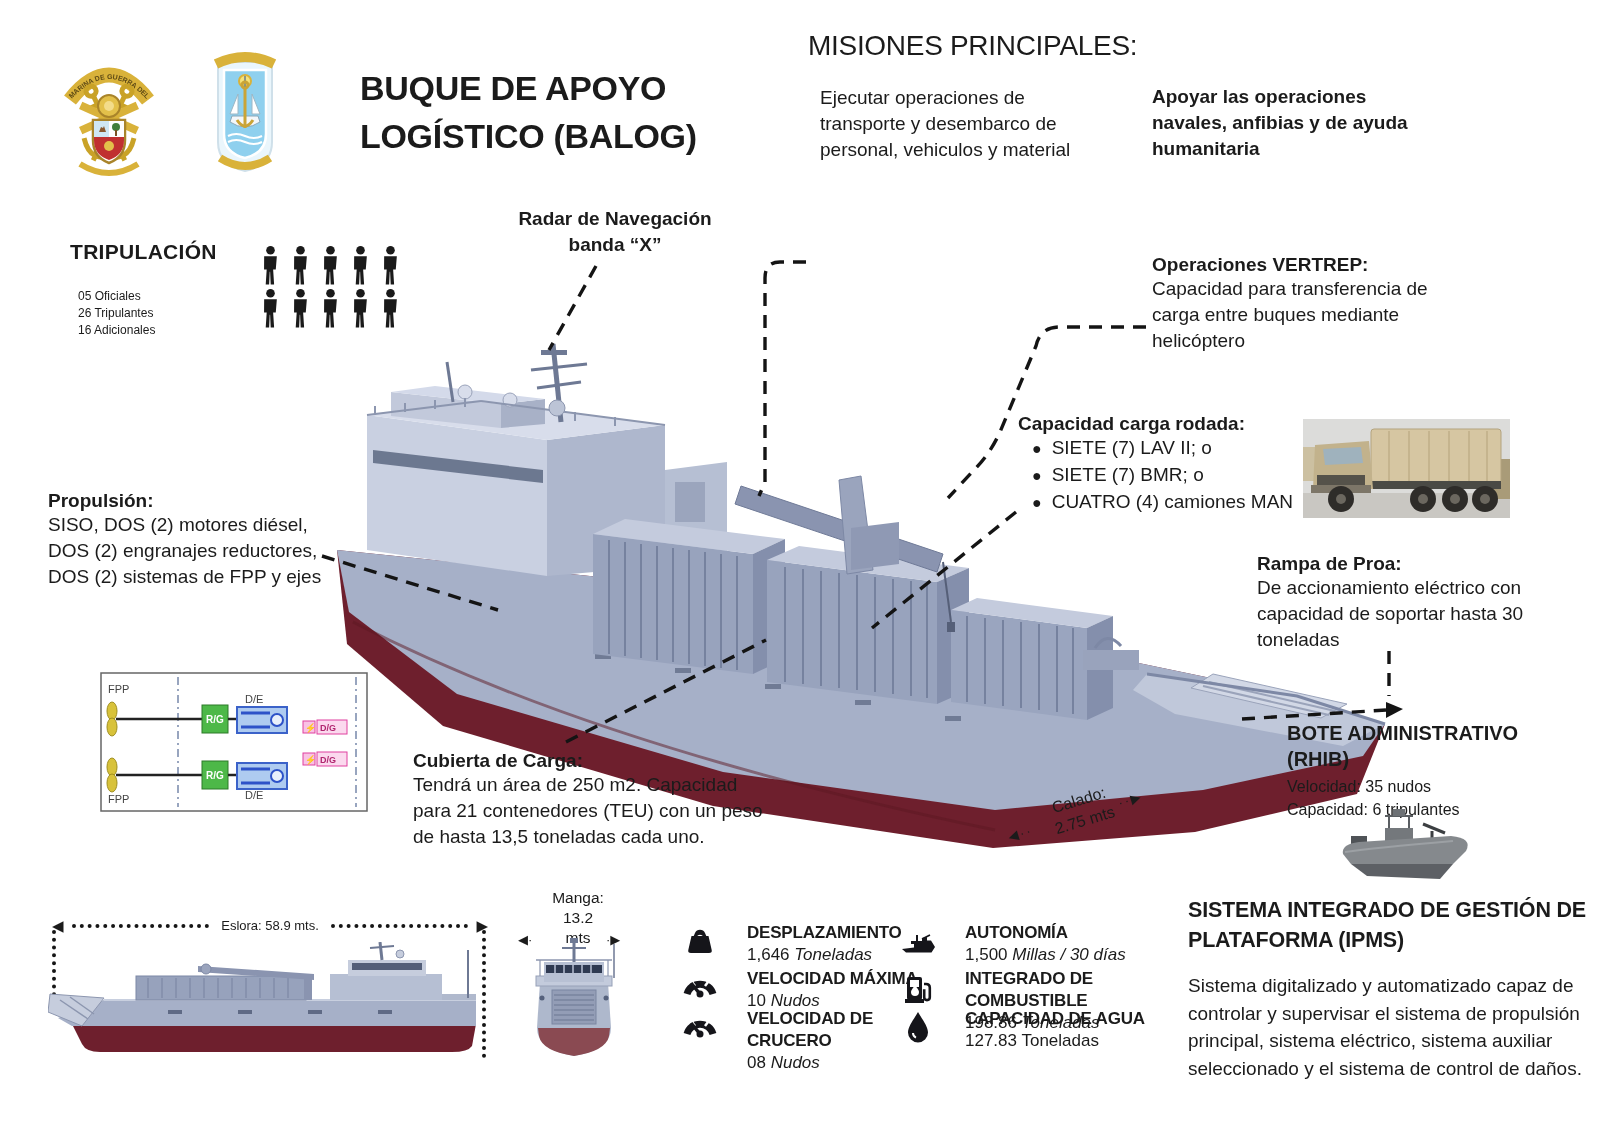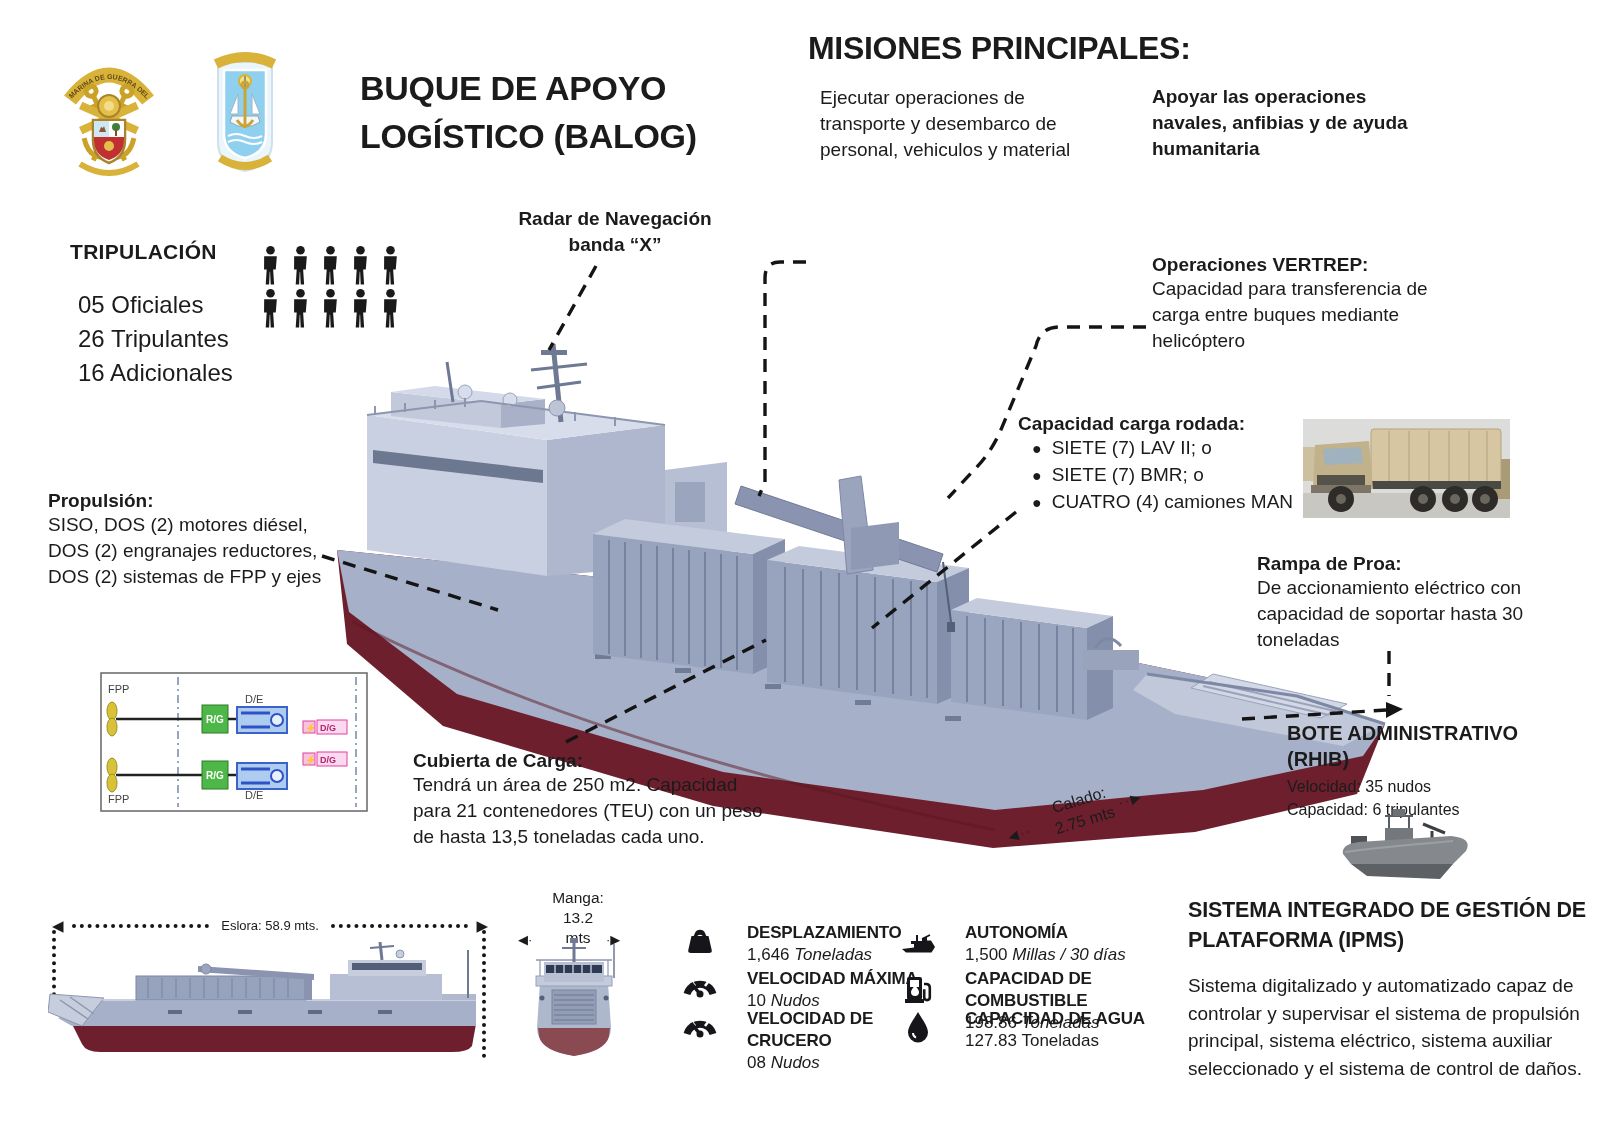--- a/index.html
+++ b/index.html
@@ -4,25 +4,25 @@
 <style>
   * { margin:0; padding:0; box-sizing:border-box; }
   html,body { width:1600px; height:1135px; background:#ffffff;
     font-family:"Liberation Sans", sans-serif; color:#1b1b1b; overflow:hidden; }
   .stage { position:relative; width:1600px; height:1135px; background:#fff; }
   .abs { position:absolute; }
   .preline { white-space:pre-line; }
   .z1{z-index:1}.z2{z-index:2}.z3{z-index:3}
 
   .main-title { font-size:34px; font-weight:800; line-height:1.42; letter-spacing:-0.3px; }
-  .missions-heading { font-size:32px; font-weight:700; letter-spacing:-0.3px; }
+  .missions-heading { font-size:28px; font-weight:400; letter-spacing:-0.3px; }
   .body-19 { font-size:19px; line-height:1.36; }
   .callout-title { font-size:19px; font-weight:700; }
   .crew-heading { font-size:21px; font-weight:700; letter-spacing:0.3px; }
-  .crew-list { font-size:24px; line-height:1.42; }
+  .crew-list { font-size:12px; line-height:1.42; }
   .crew-icons { display:flex; flex-wrap:wrap; width:152px; gap:3px 5px; }
   .person { width:25px; height:40px; display:inline-block; }
   .bullet-row { display:flex; gap:10px; font-size:19px; line-height:1.42; padding-left:14px; }
   .bullet-dot { font-size:16px; line-height:1.7; }
 
   .bote-title { font-size:20px; font-weight:800; line-height:1.3; }
   .bote-line { font-size:16px; line-height:1.42; }
   .ipms-title { font-size:21.5px; font-weight:800; line-height:1.38; letter-spacing:-0.2px; }
   .ipms-body { font-size:19px; line-height:1.46; }
 
@@ -584,21 +584,21 @@
     <span class="stat-icon">
       <svg width="34" height="36" viewBox="0 0 34 36">
         <rect x="6" y="8" width="15" height="23" rx="2" fill="#15151a"></rect>
         <rect x="9" y="11" width="9" height="7" fill="#ffffff"></rect>
         <rect x="4" y="30" width="19" height="4" fill="#15151a"></rect>
         <path d="M23,15 h2 q3.8,0 3.8,3.8 v9.5 a2.8,2.8 0 1 1 -5.6,0 v-8" stroke="#15151a" stroke-width="2.6" fill="none"></path>
         <path d="M14,27 a4,4 0 0 0 4,-4 c0,-2.4 -4,-6.5 -4,-6.5 c0,0 -4,4.1 -4,6.5 a4,4 0 0 0 4,4 z" fill="#ffffff"></path>
       </svg>
     </span>
     <div>
-      <div class="stat-label">CAPACIDAD DE COMBUSTIBLE</div>
+      <div class="stat-label">INTEGRADO DE COMBUSTIBLE</div>
       <div class="stat-value"><b>198.86</b> <i>Toneladas</i></div>
     </div>
   </div>
 
   <div class="abs z3 stat-row" style="left:900px;top:1008px;width:280px;">
     <span class="stat-icon">
       <svg width="34" height="36" viewBox="0 0 34 36" fill="#15151a">
         <path d="M17,3 C13,10 7,17.5 7,23.5 a10,10 0 0 0 20,0 C27,17.5 21,10 17,3 Z"></path>
         <path d="M12,24 a5,5 0 0 0 3,4.6" stroke="#ffffff" stroke-width="2" fill="none"></path>
       </svg>

